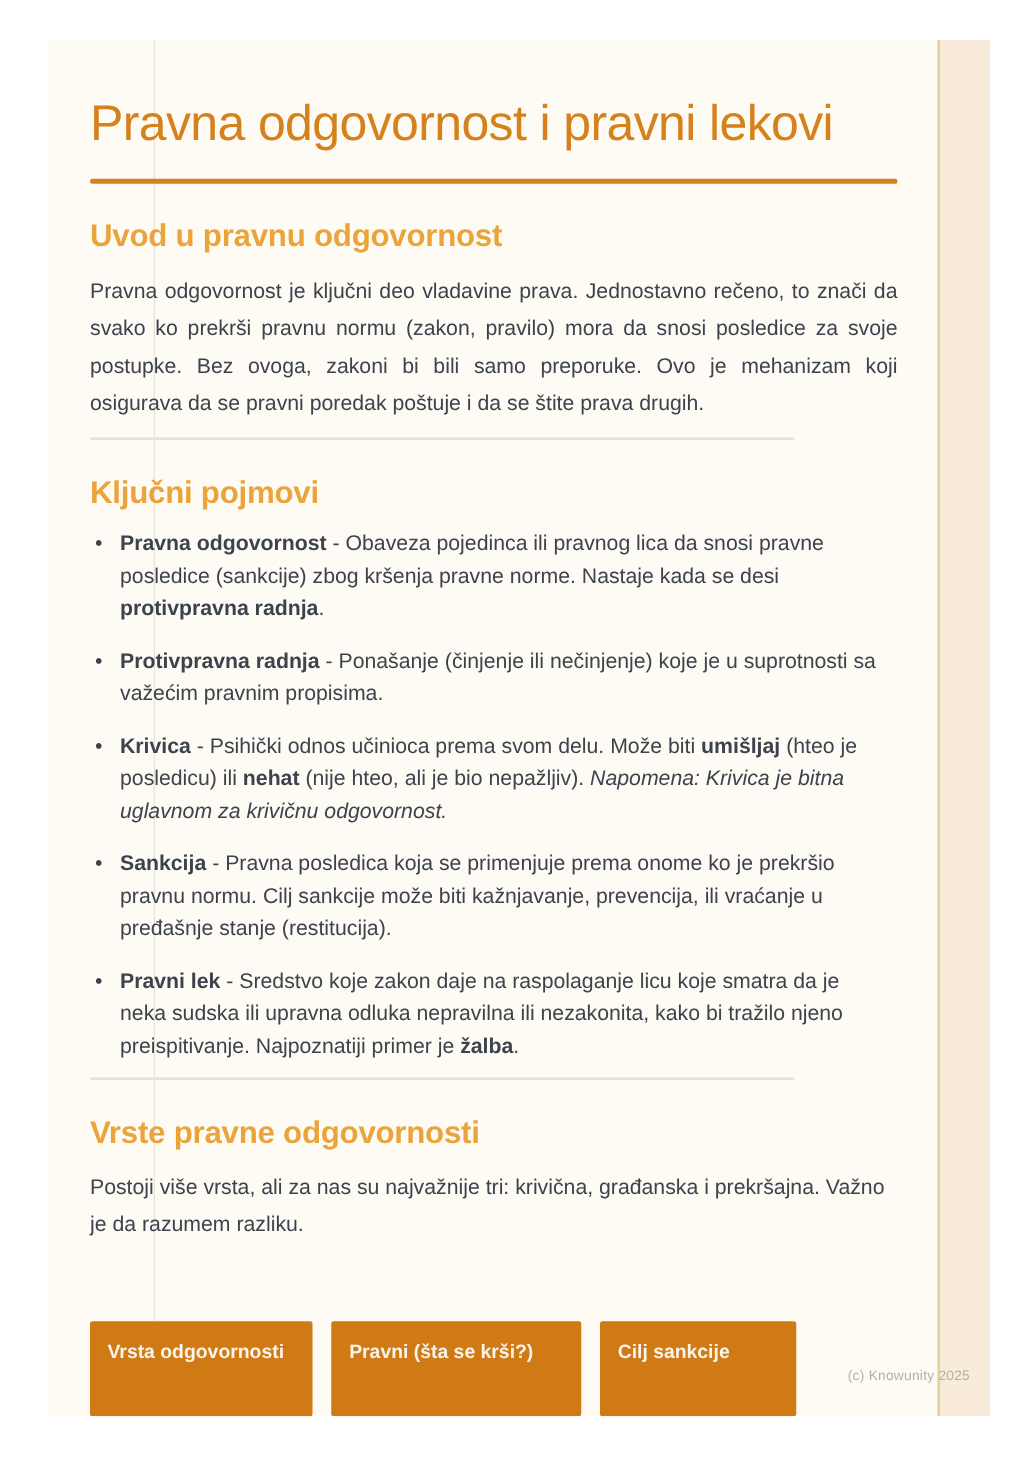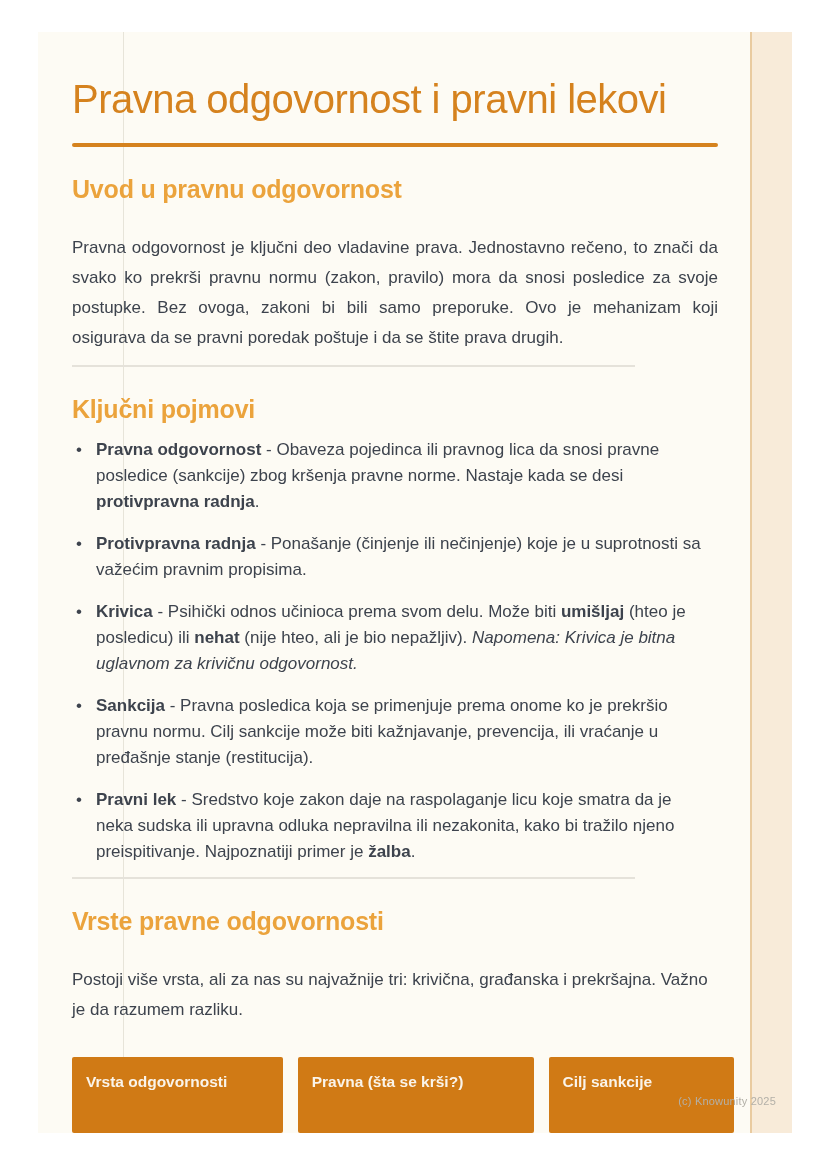--- a/index.html
+++ b/index.html
@@ -37,21 +37,21 @@
   }
   .title-rule{
     margin-top:20px;height:4px;width:646px;background:var(--accent_dark);
     border-radius:2px;
   }
   h2.sec{
     margin-top:29px;color:var(--accent_heading);font-size:25px;
     line-height:27px;font-weight:700;letter-spacing:-0.2px;
   }
   p.body{
-    margin-top:30px;color:var(--body_text);font-size:17px;line-height:30px;
+    margin-top:15px;color:var(--body_text);font-size:17px;line-height:30px;
   }
   p.just{text-align:justify;}
   hr.sec-div{
     margin-top:12px;border:none;height:2px;width:563px;
     background:var(--divider);
   }
   ul.terms{
     margin-top:14px;list-style:none;width:630px;
   }
   ul.terms li{
@@ -59,21 +59,21 @@
     font-size:17px;line-height:26px;
   }
   ul.terms li + li{margin-top:16px;}
   ul.terms li::before{
     content:"\2022";position:absolute;left:4px;top:0;
     color:var(--body_text);font-size:17px;
   }
   ul.terms .b{font-weight:700;text-align:right;}
   ul.terms .i{font-style:italic;}
   .vrste-table{
-    position:absolute;left:34px;bottom:0;width:662px;height:76px;
+    position:absolute;left:34px;bottom:0;width:565px;height:76px;
     display:flex;column-gap:15px;z-index:2;
   }
   .vrste-table .th{
     background:var(--table_header_bg);color:#FAF4EA;font-weight:700;
     font-size:15.5px;line-height:29px;padding:10px 14px 0 14px;
     border-radius:2px;
   }
   .watermark{
     position:absolute;right:16px;top:1063px;z-index:3;
     color:var(--watermark_color);font-size:11px;letter-spacing:0.2px;
@@ -105,17 +105,17 @@
       </ul>
 
     <hr class="sec-div">
 
     <h2 class="sec">Vrste pravne odgovornosti</h2>
     <p class="body">Postoji više vrsta, ali za nas su najvažnije tri: krivična, građanska i prekršajna. Važno je da razumem razliku.</p>
   </div>
 
   <div class="vrste-table">
       <div class="th" style="flex: 1 1 23.4%;">Vrsta odgovornosti</div>
-      <div class="th" style="flex: 1 1 27.2%;">Pravna (šta se krši?)</div>
+      <div class="th" style="flex: 1 1 27.2%;">Pravni (šta se krši?)</div>
       <div class="th" style="flex: 1 1 19.6%;">Cilj sankcije</div>
     </div>
   <div class="watermark">(c) Knowunity 2025</div>
 </div>
 
 </body></html>

